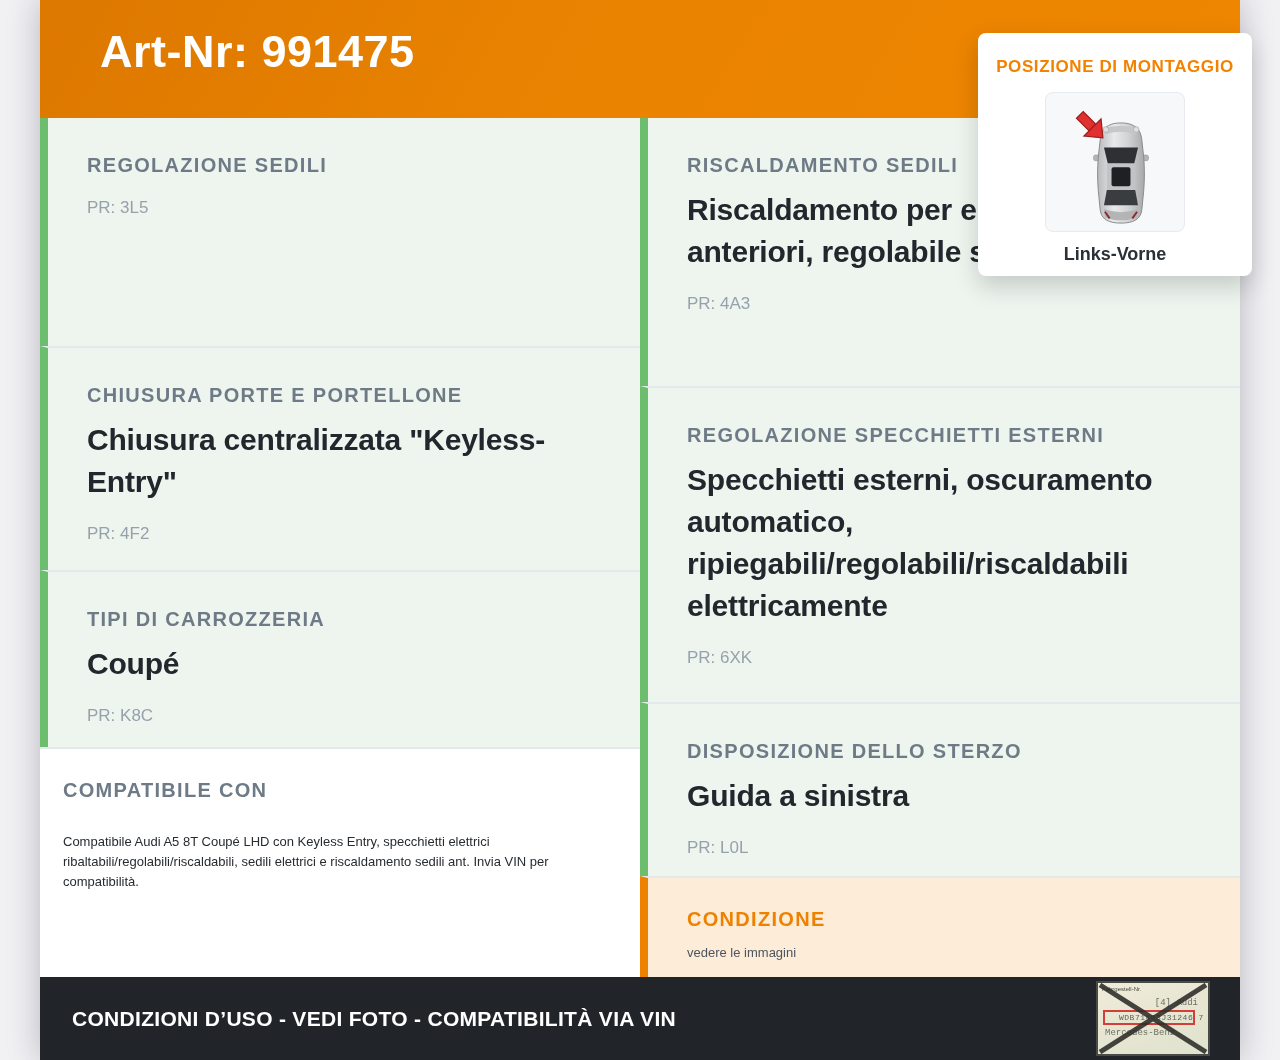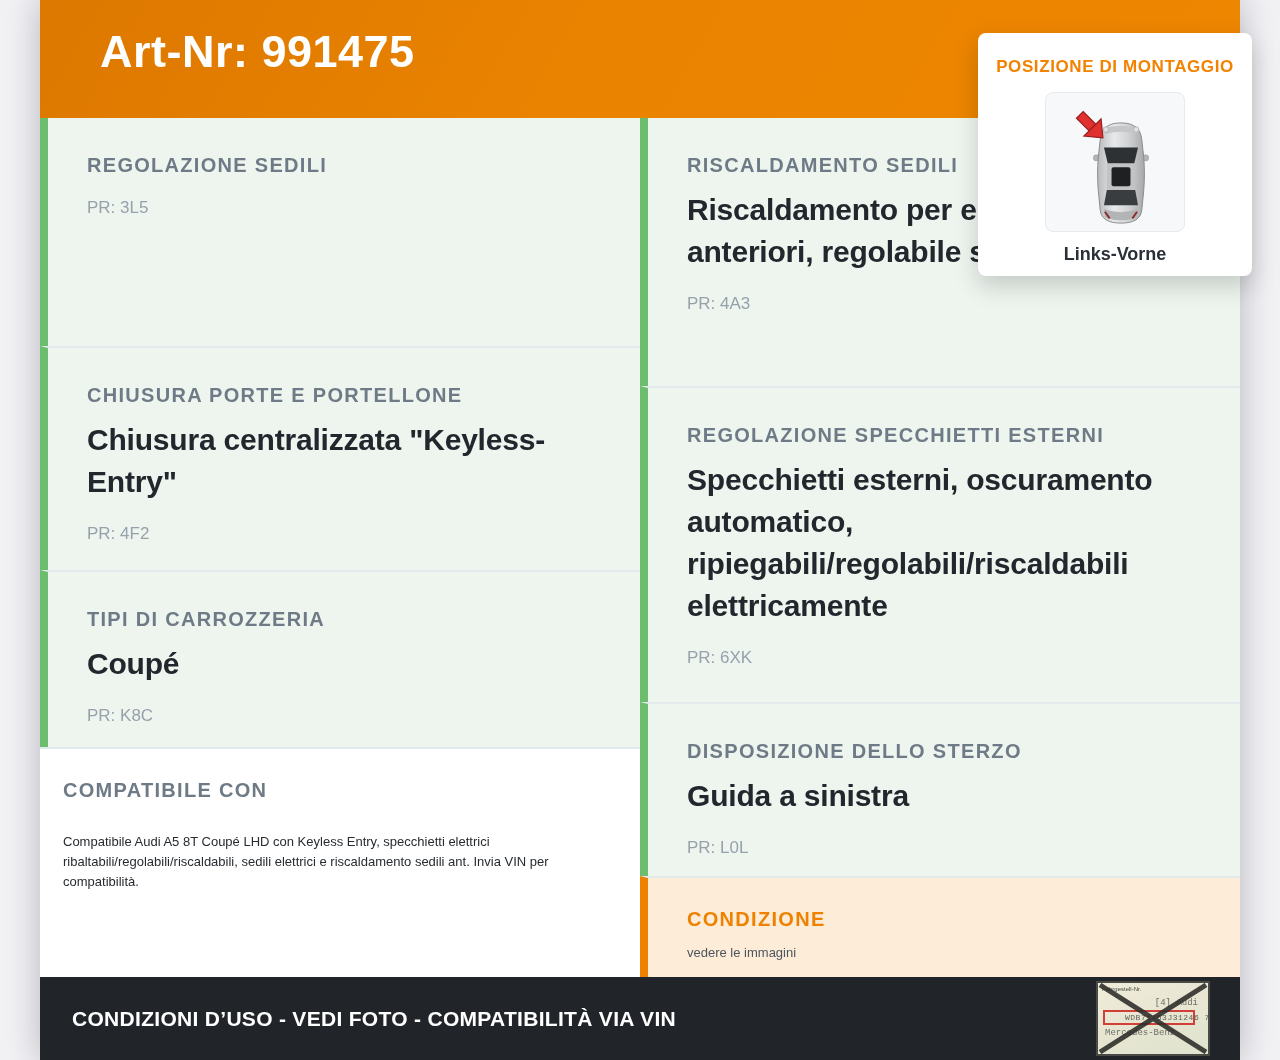--- a/index.html
+++ b/index.html
@@ -153,21 +153,21 @@
     height: 75px;
     background: linear-gradient(160deg, #f0ecda 0%, #e8e6d2 45%, #dfe3cd 100%);
     border: 2px solid #4a4a46;
     overflow: hidden;
   }
   .thumb .t-label { position:absolute; top:3px; left:4px; font-size:6px; color:#44483f; }
   .thumb .t-head  { position:absolute; top:15px; right:10px; font-size:9px; color:#6a6f66; font-family:"Liberation Mono",monospace; }
   .thumb .t-vin {
     position:absolute; top:27px; left:5px; width:92px;
     border:2px solid #d04038;
-    padding:1px 20px;
+    padding:1px 14px;
     font-size:8px; letter-spacing:.5px;
     font-family:"Liberation Mono",monospace;
     color:#5d6158; white-space:nowrap;
   }
   .thumb .t-brand { position:absolute; top:45px; left:7px; font-size:9px; color:#6a6f66; font-family:"Liberation Mono",monospace; }
   .thumb svg { position:absolute; inset:0; width:100%; height:100%; }
 </style>
 </head>
 <body>
 

